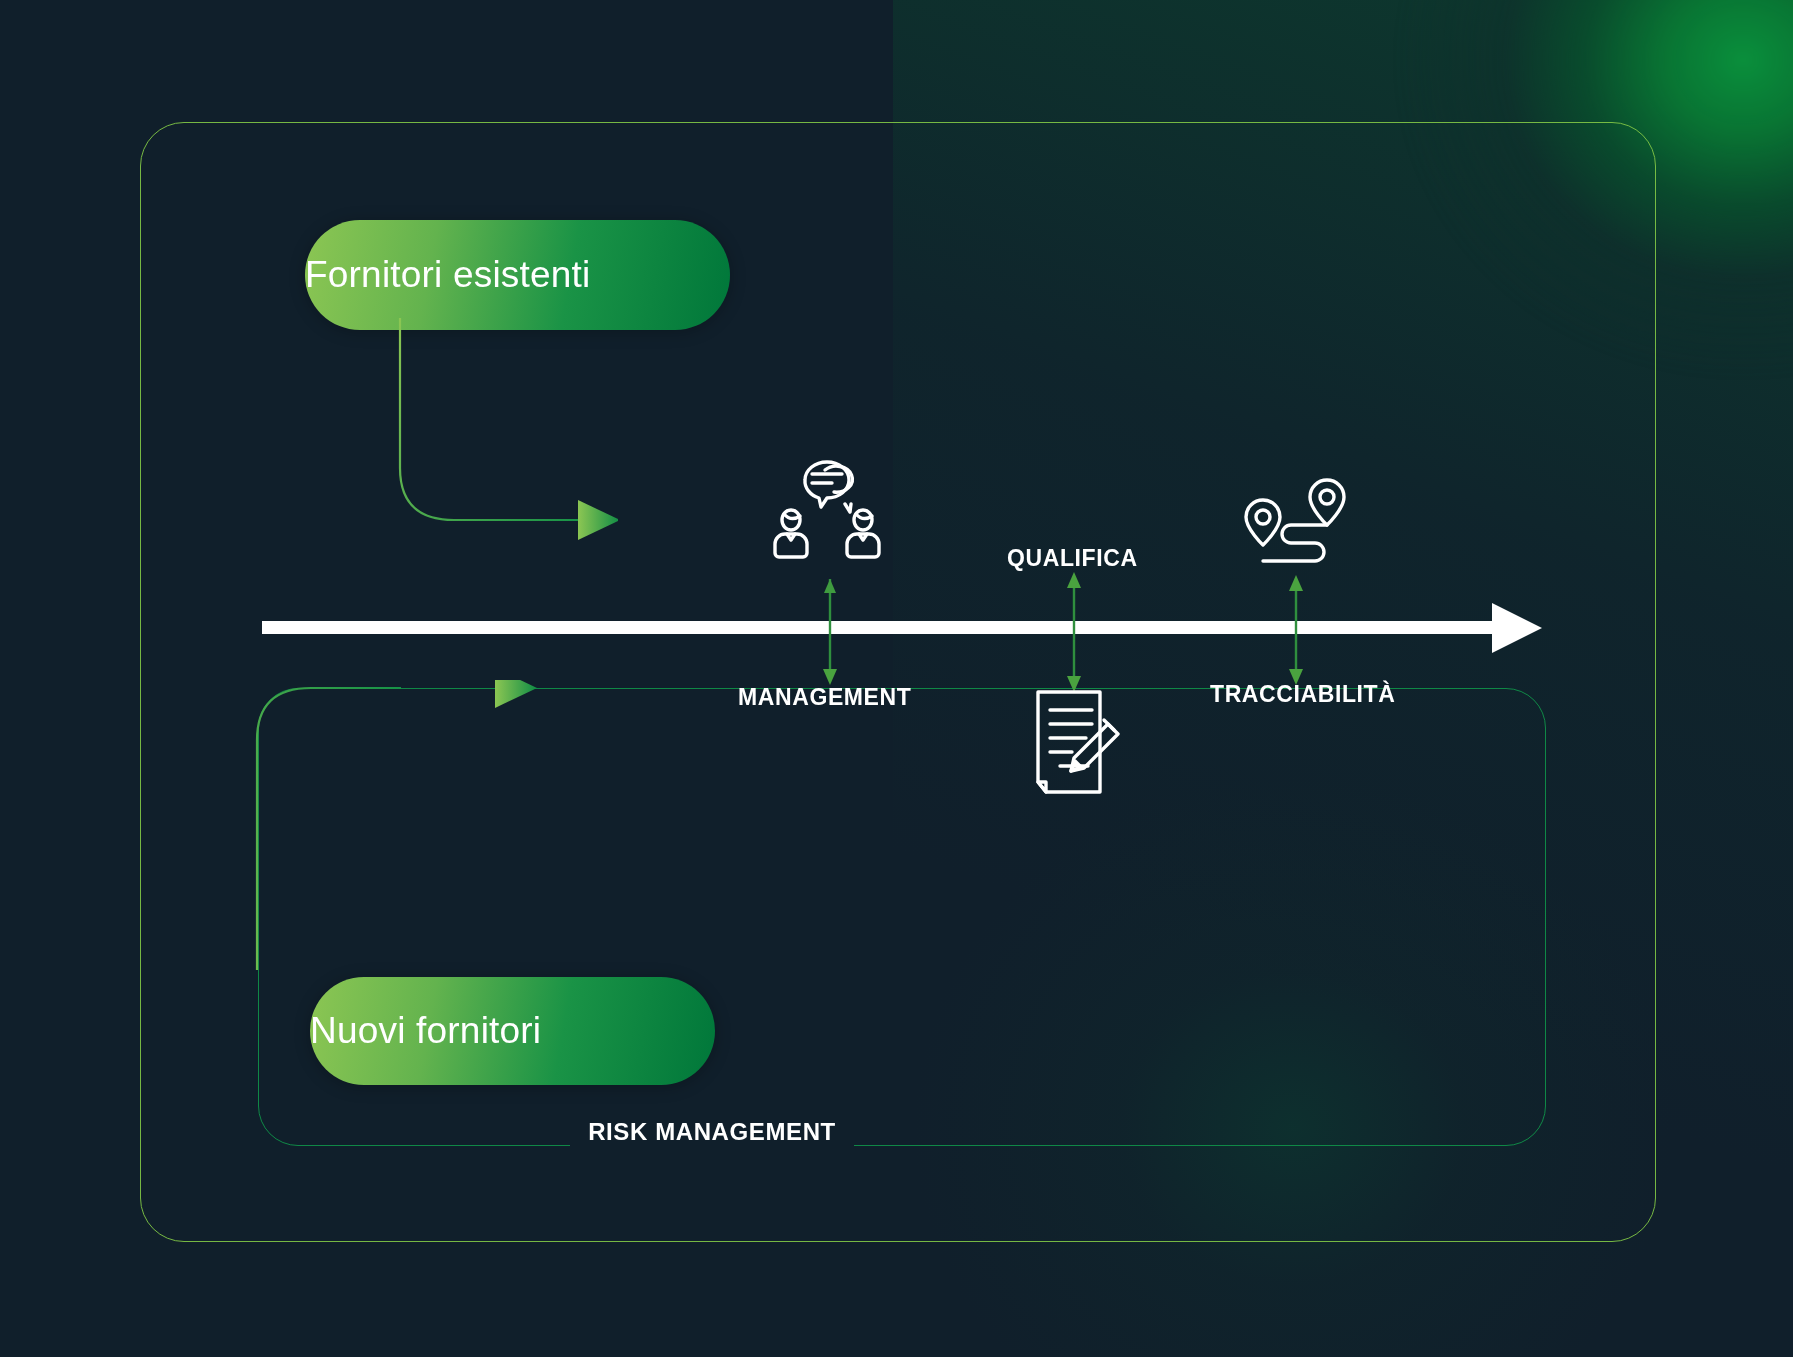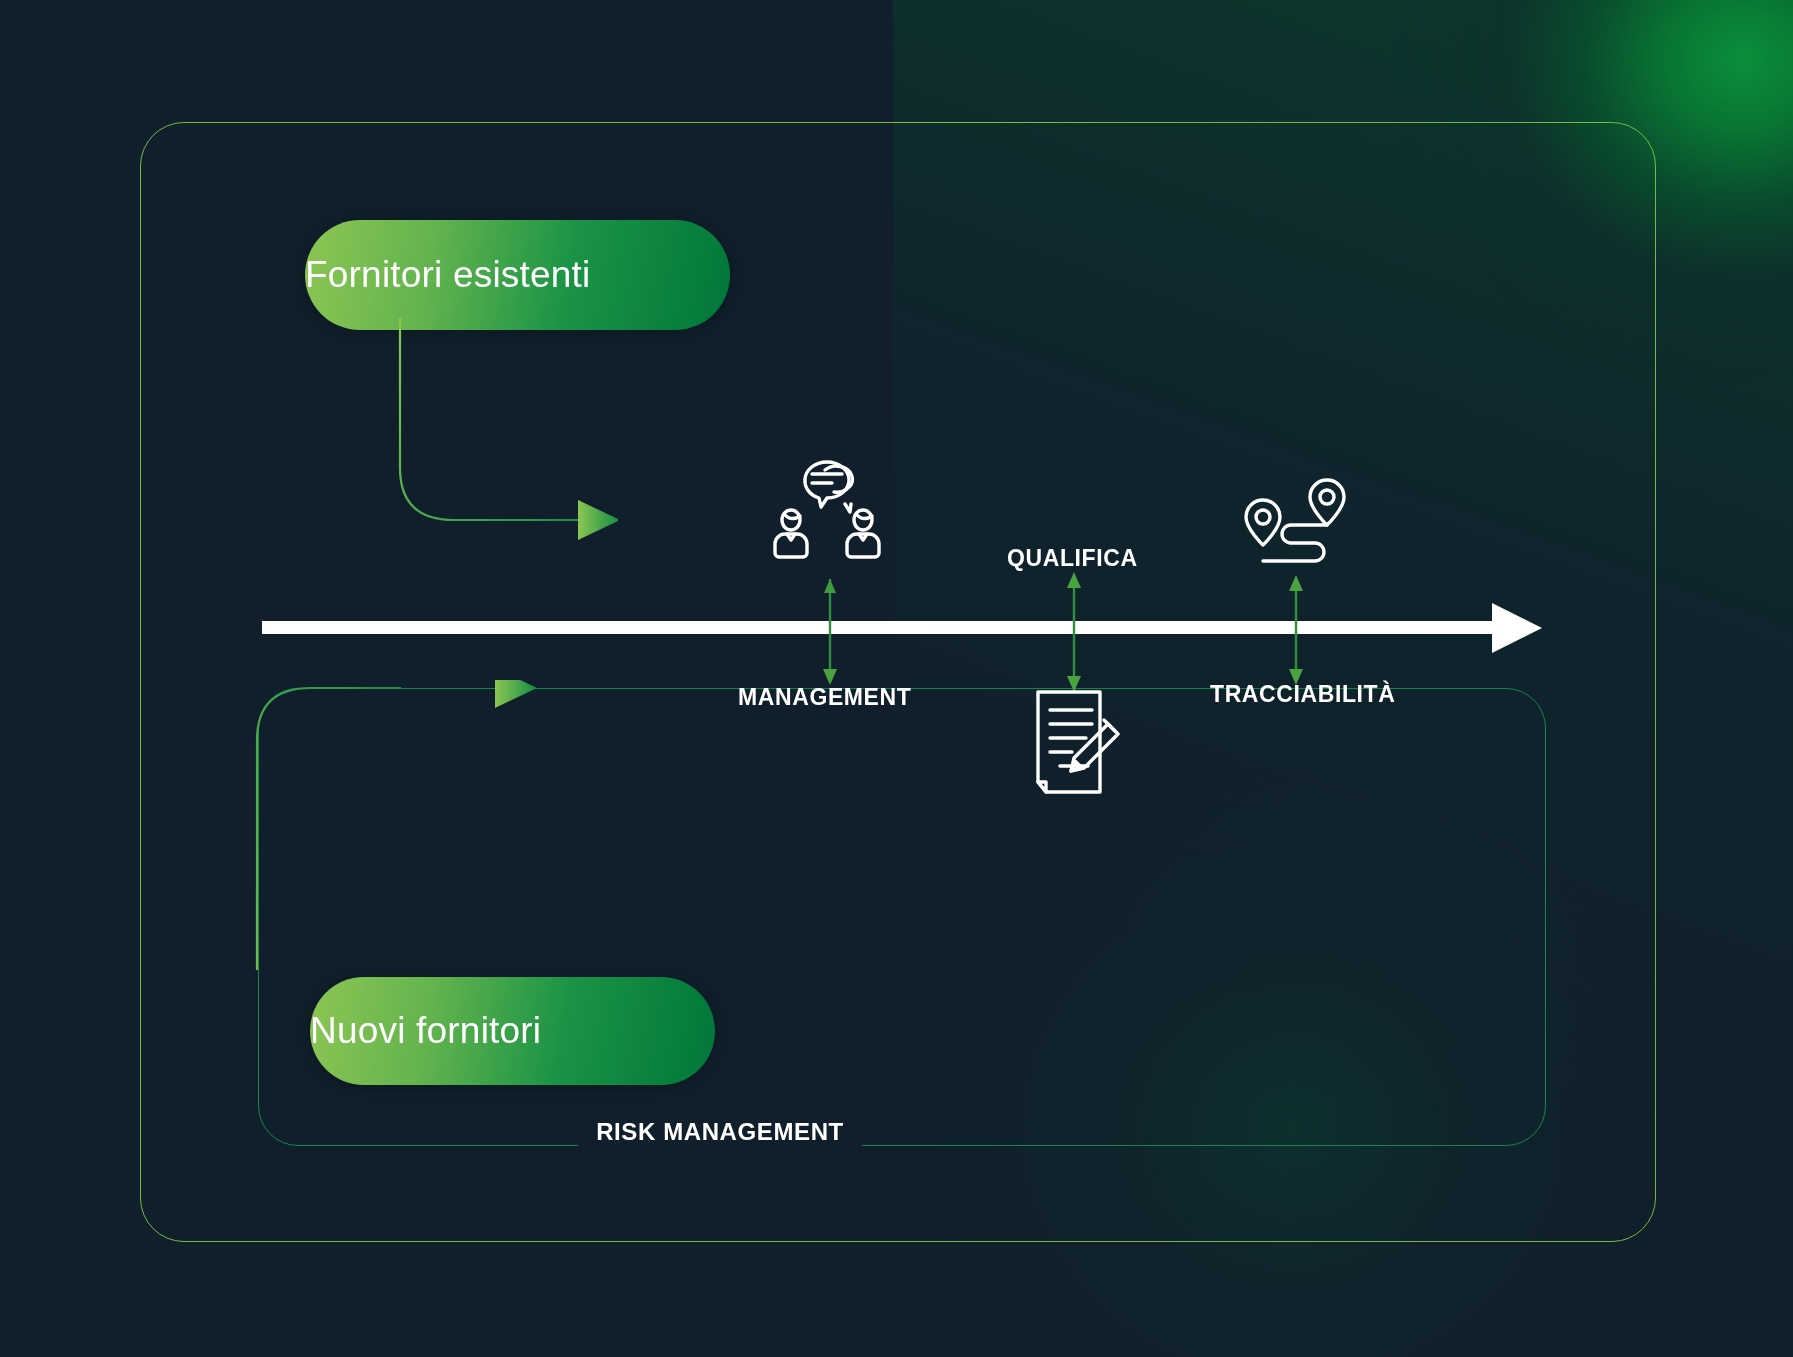--- a/index.html
+++ b/index.html
@@ -103,21 +103,20 @@
   
   #icon-tracciabilita{left:1243px;top:478px;width:112px;height:86px;}
   #arrow-tracciabilita{left:1288px;top:575px;width:16px;height:110px;}
   #label-tracciabilita{left:1210px;top:681px;}
 
   
   #risk-caption{
     position:absolute;left:0;top:1118px;width:1424px;
     display:flex;justify-content:center;align-items:flex-end;
     pointer-events:none;
-    padding-left:8px;
   }
   #risk-caption-text{
     background:#101f2b;
     padding:0 18px;
     color:#ffffff;font-weight:700;font-size:24px;letter-spacing:.6px;
     white-space:nowrap;
   }
 </style>
 </head>
 <body>

